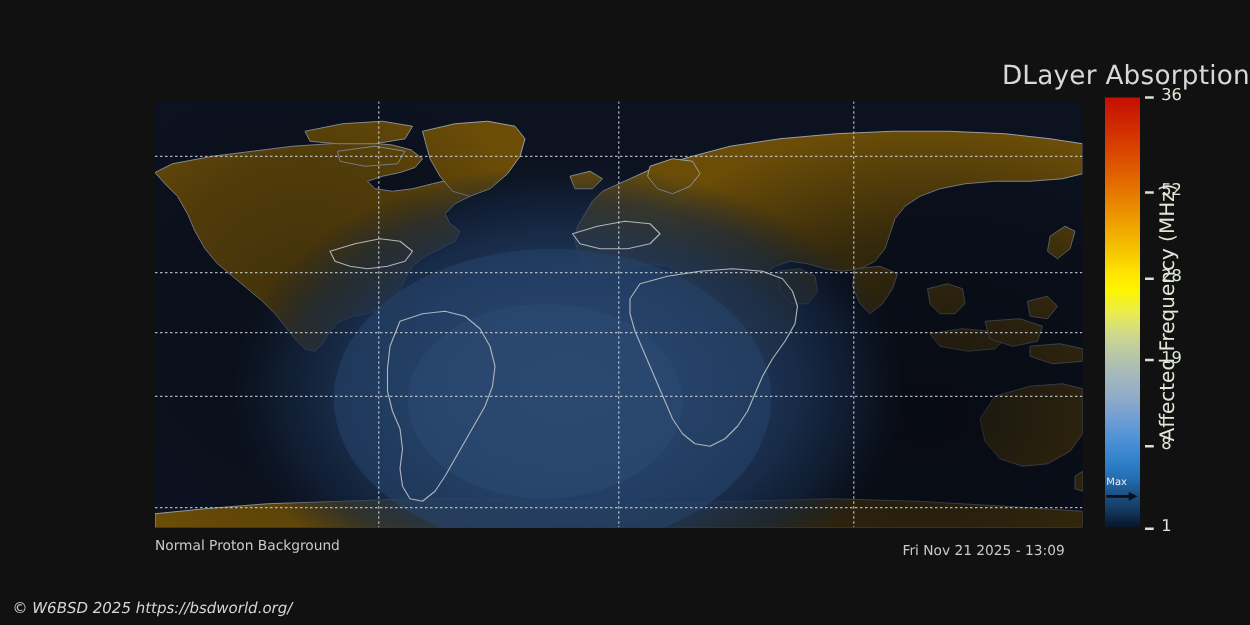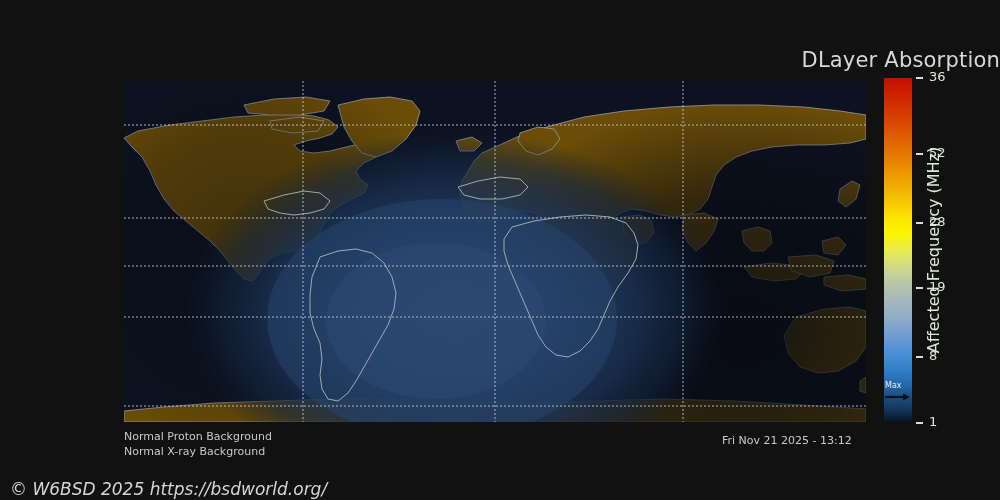--- a/index.html
+++ b/index.html
@@ -77,21 +77,21 @@
   #cb-max .mx-text{position:absolute;left:1px;top:0px;}
   #cb-max .mx-arrow{position:absolute;left:1px;top:12px;width:25px;height:8px;}
 
   
   .foot{position:absolute;color:#c9c9c9;font-size:11px;}
   #foot-proton{left:124px;top:430px;}
   #foot-xray{left:124px;top:445px;}
   #foot-date{left:722px;top:434px;}
   #copyright{
     position:absolute;left:10px;top:479px;color:#d5d5d5;
-    font-size:17px;font-style:italic;
+    font-size:12px;font-style:italic;
   }
 </style>
 </head>
 <body>
 
 <div id="root">
 
   <div id="title">DLayer Absorption</div>
 
   <div id="map-wrap">
@@ -248,17 +248,16 @@
     <div class="lbl">8</div>
   </div>
   <div class="cb-tick" style="top:423px">
     <div class="dash"></div>
     <div class="lbl">1</div>
   </div>
 
   <div id="cb-axis-label">Affected Frequency (MHz)</div>
 
   <div class="foot" id="foot-proton">Normal Proton Background</div>
-  <div class="foot" id="foot-xray">Normal X-ray Background</div>
-  <div class="foot" id="foot-date">Fri Nov 21 2025 - 13:12</div>
+  <div class="foot" id="foot-date">Fri Nov 21 2025 - 13:09</div>
   <div id="copyright">© W6BSD 2025 https://bsdworld.org/</div>
 
 </div>
 
 </body></html>

